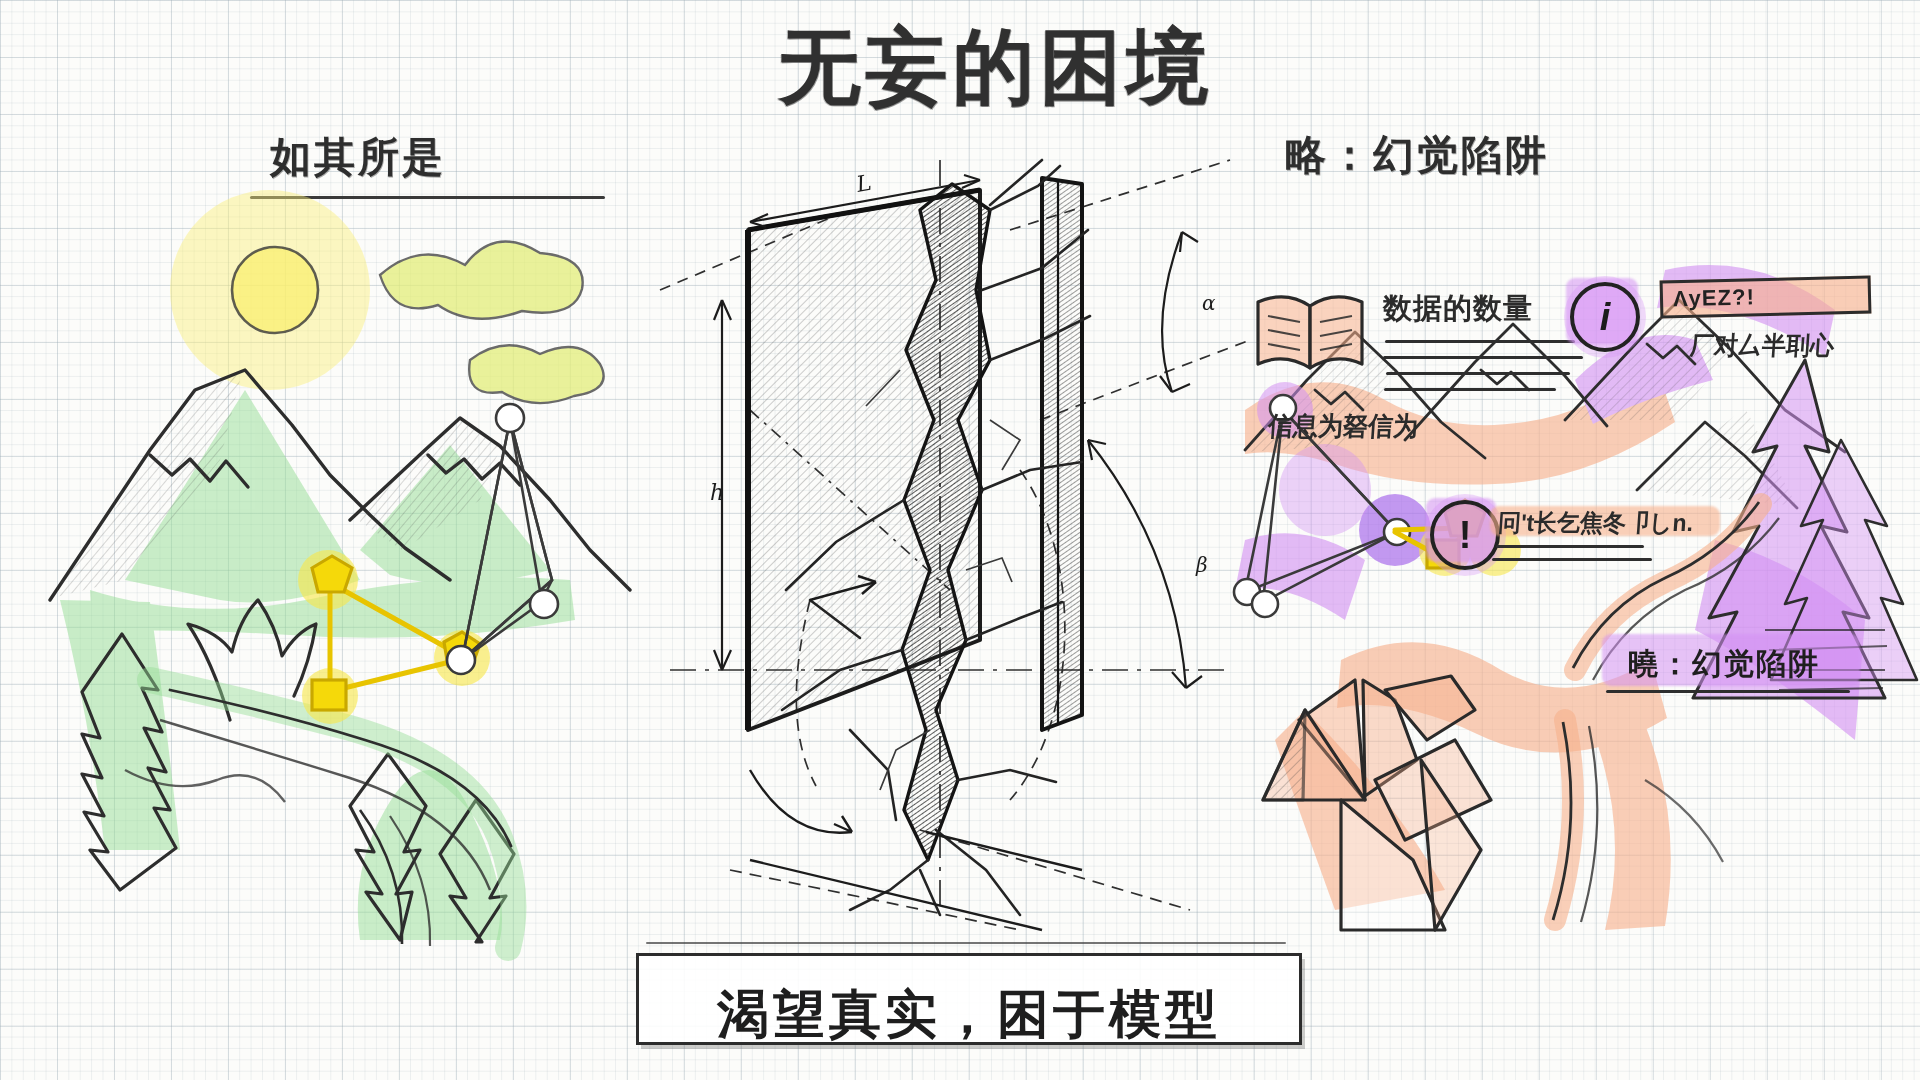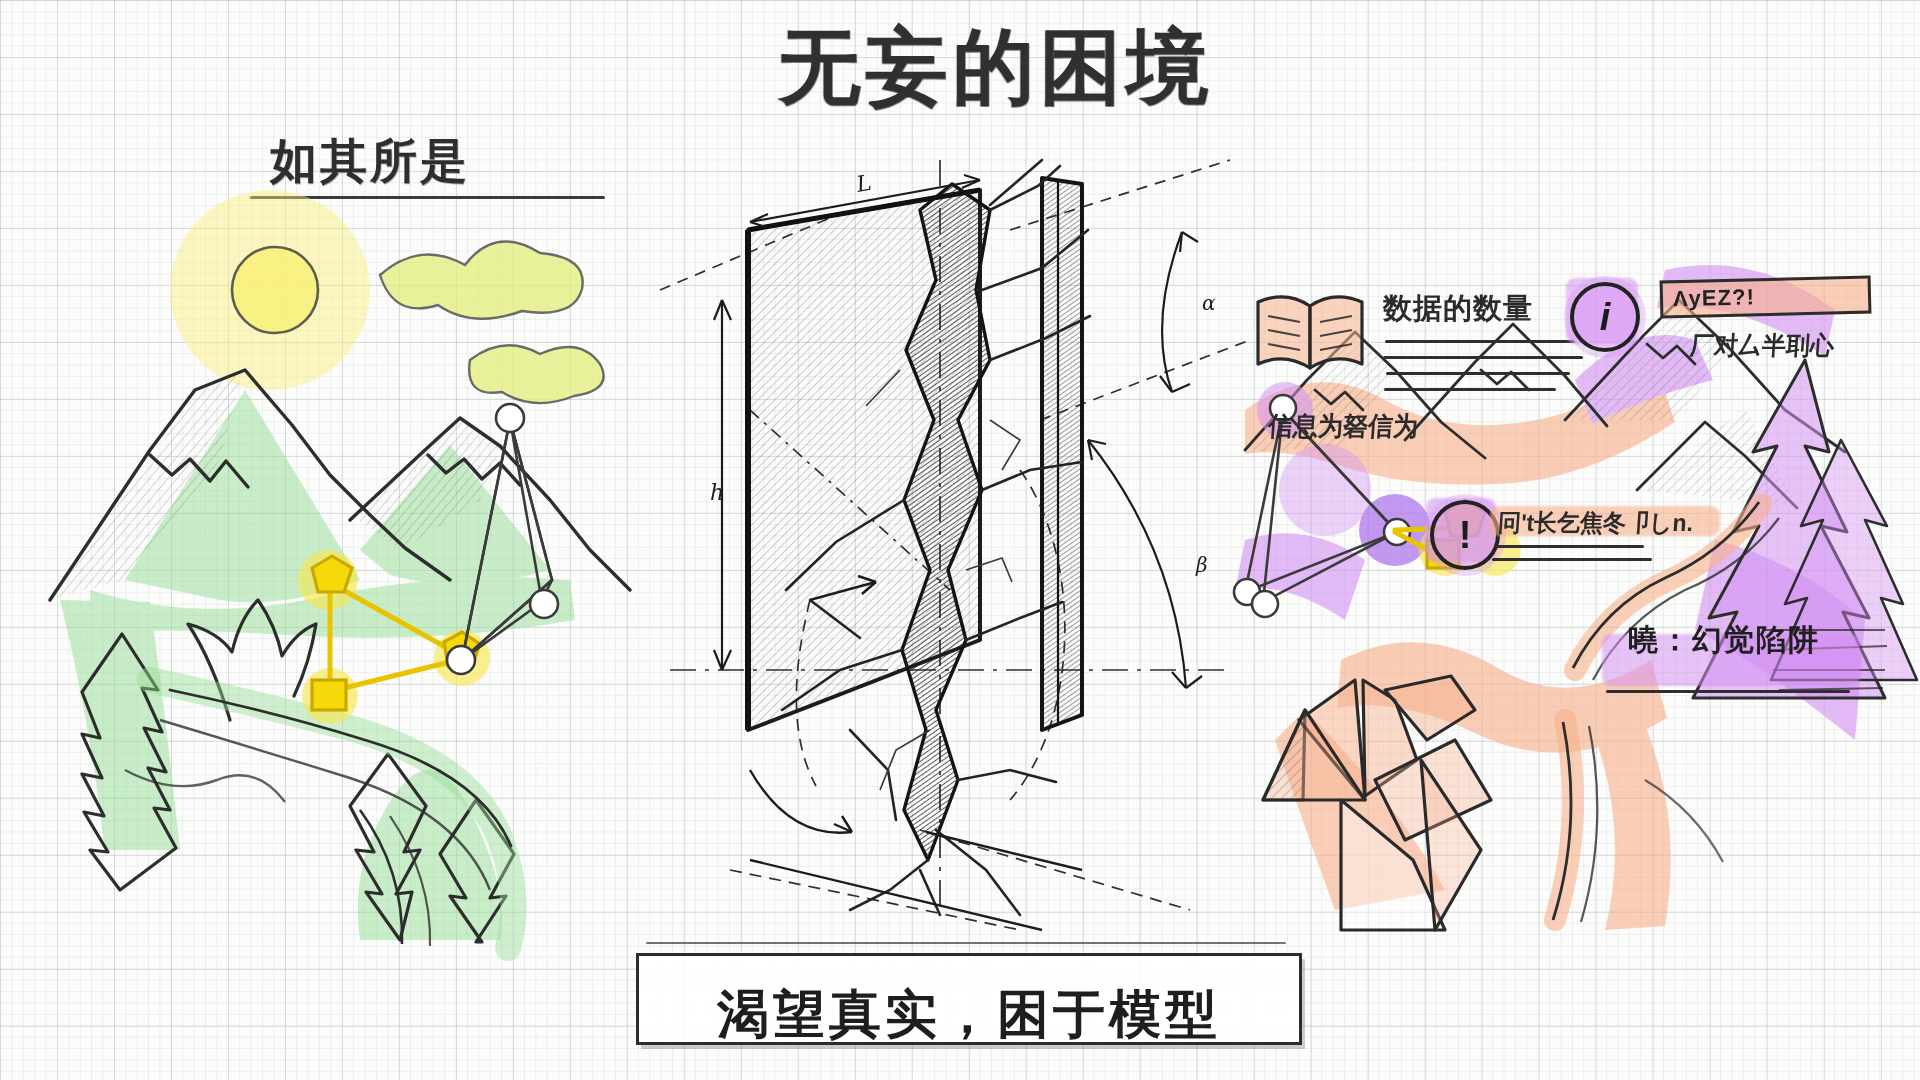--- a/index.html
+++ b/index.html
@@ -25,21 +25,21 @@
   
   .cjk{font-family:"DejaVu Sans","Liberation Sans",sans-serif;color:#2a2a2a;}
   #main-title{
     left:0;top:26px;width:1920px;text-align:center;
     font-size:82px;line-height:1;font-weight:700;letter-spacing:5px;
     color:#303030;
     text-shadow:0.8px 0.8px 0 rgba(60,60,60,.5), -0.7px 0.6px 0 rgba(90,90,90,.35);
     padding-left:36px;
   }
   .section-head{
-    font-size:47px;font-weight:700;letter-spacing:3px;color:#2e2e2e;
+    font-size:41px;font-weight:700;letter-spacing:3px;color:#2e2e2e;
     text-shadow:0.7px 0.7px 0 rgba(70,70,70,.45);white-space:nowrap;
   }
   #head-left{left:270px;top:130px;}
   #head-right{left:1285px;top:128px;}
   .head-rule{height:3px;background:#3a3a3a;border-radius:2px;}
   #rule-left{left:250px;top:196px;width:355px;}
   #caption-box{
     left:636px;top:953px;width:660px;height:86px;
     border:3px solid #2c2c2c;background:rgba(255,255,255,.88);
     box-shadow:4px 5px 0 -1px rgba(90,90,90,.30);
@@ -79,20 +79,21 @@
 </head>
 <body>
 
 <div id="sheet">
 
   <div class="abs cjk" id="main-title">无妄的困境</div>
 
   <div class="abs cjk section-head" id="head-left">如其所是</div>
   <div class="abs head-rule" id="rule-left"></div>
 
+  <div class="abs cjk section-head" id="head-right">略：幻觉陷阱</div>
 
   <svg class="abs" style="left:30px;top:250px;" width="670" height="700" viewBox="0 0 670 700">
     <defs>
       <filter id="rough">
           <feTurbulence type="fractalNoise" baseFrequency="0.9" numOctaves="2" result="n"></feTurbulence>
         <feDisplacementMap in="SourceGraphic" in2="n" scale="1.3"></feDisplacementMap>
         </filter>
       <pattern id="hatchL" width="7" height="7" patternTransform="rotate(40)" patternUnits="userSpaceOnUse">
         <line x1="0" y1="0" x2="0" y2="7" stroke="#4a4a4a" stroke-width="1"></line>
       </pattern>
@@ -406,21 +407,21 @@
 
   <div class="abs banner" style="left:1660px;top:278px;width:185px;">ΛyEZ?!</div>
   <div class="abs scribble-text" style="left:1690px;top:330px;font-size:24px;">厂对厶半刵心</div>
 
   <div class="abs hl hl-orange" style="left:1490px;top:506px;width:230px;height:30px;"></div>
   <div class="abs scribble-text" style="left:1498px;top:508px;font-size:23px;">冋't长乞焦冬卩しn.</div>
   <div class="abs tiny-rule" style="left:1496px;top:545px;width:148px;height:2.6px;"></div>
   <div class="abs tiny-rule" style="left:1492px;top:558px;width:160px;height:2.6px;"></div>
 
   <div class="abs hl hl-purple" style="left:1602px;top:634px;width:258px;height:52px;"></div>
-  <div class="abs cjk tag-purple" style="left:1614px;top:616px;background:transparent;">曉：幻觉陷阱</div>
+  <div class="abs cjk tag-purple" style="left:1614px;top:640px;background:transparent;">曉：幻觉陷阱</div>
   <div class="abs tiny-rule" style="left:1606px;top:690px;width:244px;height:2.6px;"></div>
 
   <div class="abs" id="caption-box">
     <div class="cjk" id="caption-text">渴望真实，困于模型</div>
   </div>
   <div class="abs head-rule" style="left:646px;top:942px;width:640px;height:2px;opacity:.7;"></div>
 
 </div>
 
 </body></html>

